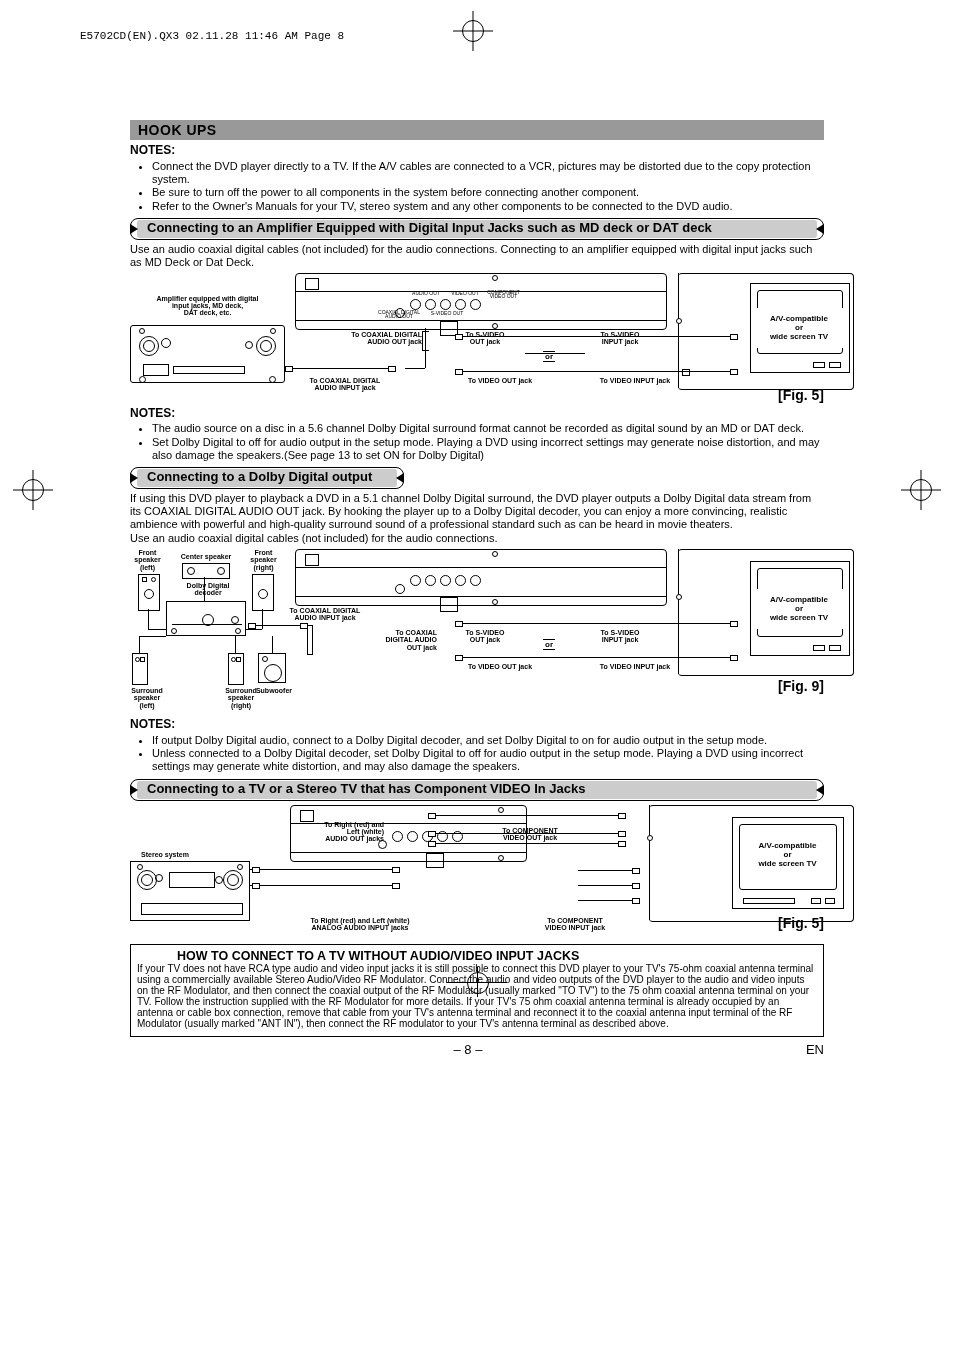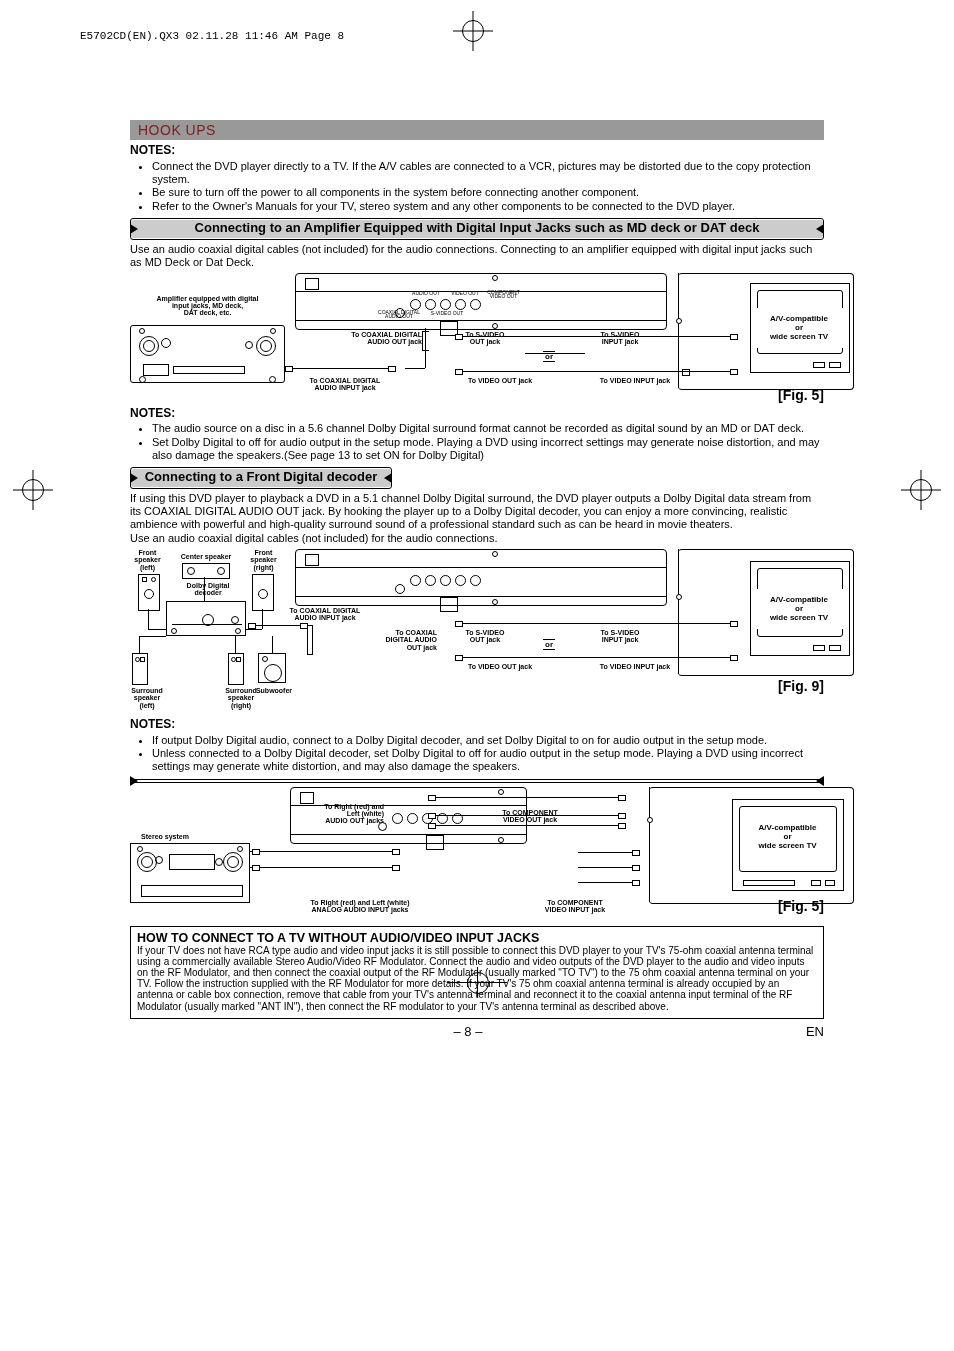--- a/index.html
+++ b/index.html
@@ -49,45 +49,44 @@
   .crop-side.right { right: 22px; }
 
   .content {
     margin-top: 90px;
     padding: 0 70px;
     font-size: 11px;
     line-height: 1.15;
   }
   .section-bar {
     background: #999;
-    color: #7f1d1d;
-    font-weight: normal;
+    color: #000000;
+    font-weight: bold;
     padding: 2px 8px;
     font-size: 14px;
     letter-spacing: 0.5px;
   }
   .notes-label {
     font-weight: bold;
     font-size: 12px;
     margin-top: 4px;
   }
   ul {
     margin: 2px 0 4px 0;
     padding-left: 22px;
   }
   li {
     margin-bottom: 1px;
   }
   .subheader-wrap {
     border: 1.5px solid #000;
-    border-radius: 3px;
-    padding: 1px 0;
+    border-radius: 8px;
+    padding: 1px 6px;
     margin: 6px 0 3px 0;
     position: relative;
-    text-align: center;
   }
   .subheader-inner {
     background: #ccc;
     font-weight: bold;
     font-size: 13px;
     padding: 1px 10px 2px 10px;
     border-radius: 3px;
   }
   .tri-left, .tri-right {
     position:absolute; top:50%; transform:translateY(-50%); width:0; height:0;
@@ -152,20 +151,21 @@
   .bottom-box {
     border: 1px solid #000;
     padding: 4px 6px 6px 6px;
     margin-top: 4px;
     font-size: 10px;
     line-height: 1.12;
   }
   .bottom-box .h {
     font-weight: bold;
     font-size: 12.5px;
+    margin-left: 40px;
   }
   .page-num {
     text-align:center;
     font-size: 13px;
     margin-top: 6px;
   }
   .en-label {
     float:right;
     font-size: 13px;
   }
@@ -200,21 +200,21 @@
   <div class="crop-side left"><span class="crop-circle"></span></div>
   <div class="crop-side right"><span class="crop-circle"></span></div>
 
   <div class="content">
     <div class="section-bar">HOOK UPS</div>
 
     <div class="notes-label">NOTES:</div>
     <ul>
       <li>Connect the DVD player directly to a TV. If the A/V cables are connected to a VCR, pictures may be distorted due to the copy protection system.</li>
       <li>Be sure to turn off the power to all components in the system before connecting another component.</li>
-      <li>Refer to the Owner's Manuals for your TV, stereo system and any other components to be connected to the DVD player.</li>
+      <li>Refer to the Owner's Manuals for your TV, stereo system and any other components to be connected to the DVD audio.</li>
     </ul>
 
     <div class="subheader-wrap">
       <span class="tri-left"></span>
         <span class="tri-right"></span>
       <div class="subheader-inner">Connecting to an Amplifier Equipped with Digital Input Jacks such as MD deck or DAT deck</div>
     </div>
     <div class="para">Use an audio coaxial digital cables (not included) for the audio connections. Connecting to an amplifier equipped with digital input jacks such as MD Deck or Dat Deck.</div>
 
     <div class="diagram">
@@ -306,21 +306,21 @@
 
     <div class="notes-label">NOTES:</div>
     <ul>
       <li>The audio source on a disc in a 5.6 channel Dolby Digital surround format cannot be recorded as digital sound by an MD or DAT deck.</li>
       <li>Set Dolby Digital to off for audio output in the setup mode. Playing a DVD using incorrect settings may generate noise distortion, and may also damage the speakers.(See page 13 to set ON for Dolby Digital)</li>
     </ul>
 
     <div class="subheader-wrap" style="width:260px;">
       <span class="tri-left"></span>
         <span class="tri-right"></span>
-      <div class="subheader-inner">Connecting to a Front Digital decoder</div>
+      <div class="subheader-inner">Connecting to a Dolby Digital output</div>
     </div>
     <div class="para">If using this DVD player to playback a DVD in a 5.1 channel Dolby Digital surround, the DVD player outputs a Dolby Digital data stream from its COAXIAL DIGITAL AUDIO OUT jack. By hooking the player up to a Dolby Digital decoder, you can enjoy a more convincing, realistic ambience with powerful and high-quality surround sound of a professional standard such as can be heard in movie theaters.</div>
     <div class="para">Use an audio coaxial digital cables (not included) for the audio connections.</div>
 
     <div class="diagram diagram2">
 
       <div class="tiny" style="left:0; top:0; width:35px; white-space:pre-line;">Front
 speaker
 (left)</div>
       <div class="tiny" style="left:46px; top:4px; width:60px;">Center speaker</div>
@@ -438,20 +438,21 @@
 
     <div class="notes-label">NOTES:</div>
     <ul>
       <li>If output Dolby Digital audio, connect to a Dolby Digital decoder, and set Dolby Digital to on for audio output in the setup mode.</li>
       <li>Unless connected to a Dolby Digital decoder, set Dolby Digital to off for audio output in the setup mode. Playing a DVD using incorrect settings may generate white distortion, and may also damage the speakers.</li>
     </ul>
 
     <div class="subheader-wrap">
       <span class="tri-left"></span>
         <span class="tri-right"></span>
+      <div class="subheader-inner">Connecting to a TV or a Stereo TV that has Component VIDEO In Jacks</div>
     </div>
 
     <div class="diagram diagram3">
       <div class="tiny" style="left:0; top:46px; width:70px;">Stereo system</div>
       <div class="box" style="left:0; top:56px; width:120px; height:60px;">
         <span class="ss-knob" style="left:6px; top:8px;"></span>
         <span class="ss-knob" style="right:6px; top:8px;"></span>
         <span class="dvd-dot" style="left:6px; top:2px;"></span>
         <span class="dvd-dot" style="right:6px; top:2px;"></span>
         <span style="position:absolute; left:24px; top:12px; width:6px;height:6px;border:1px solid #000; border-radius:50%;"></span>

